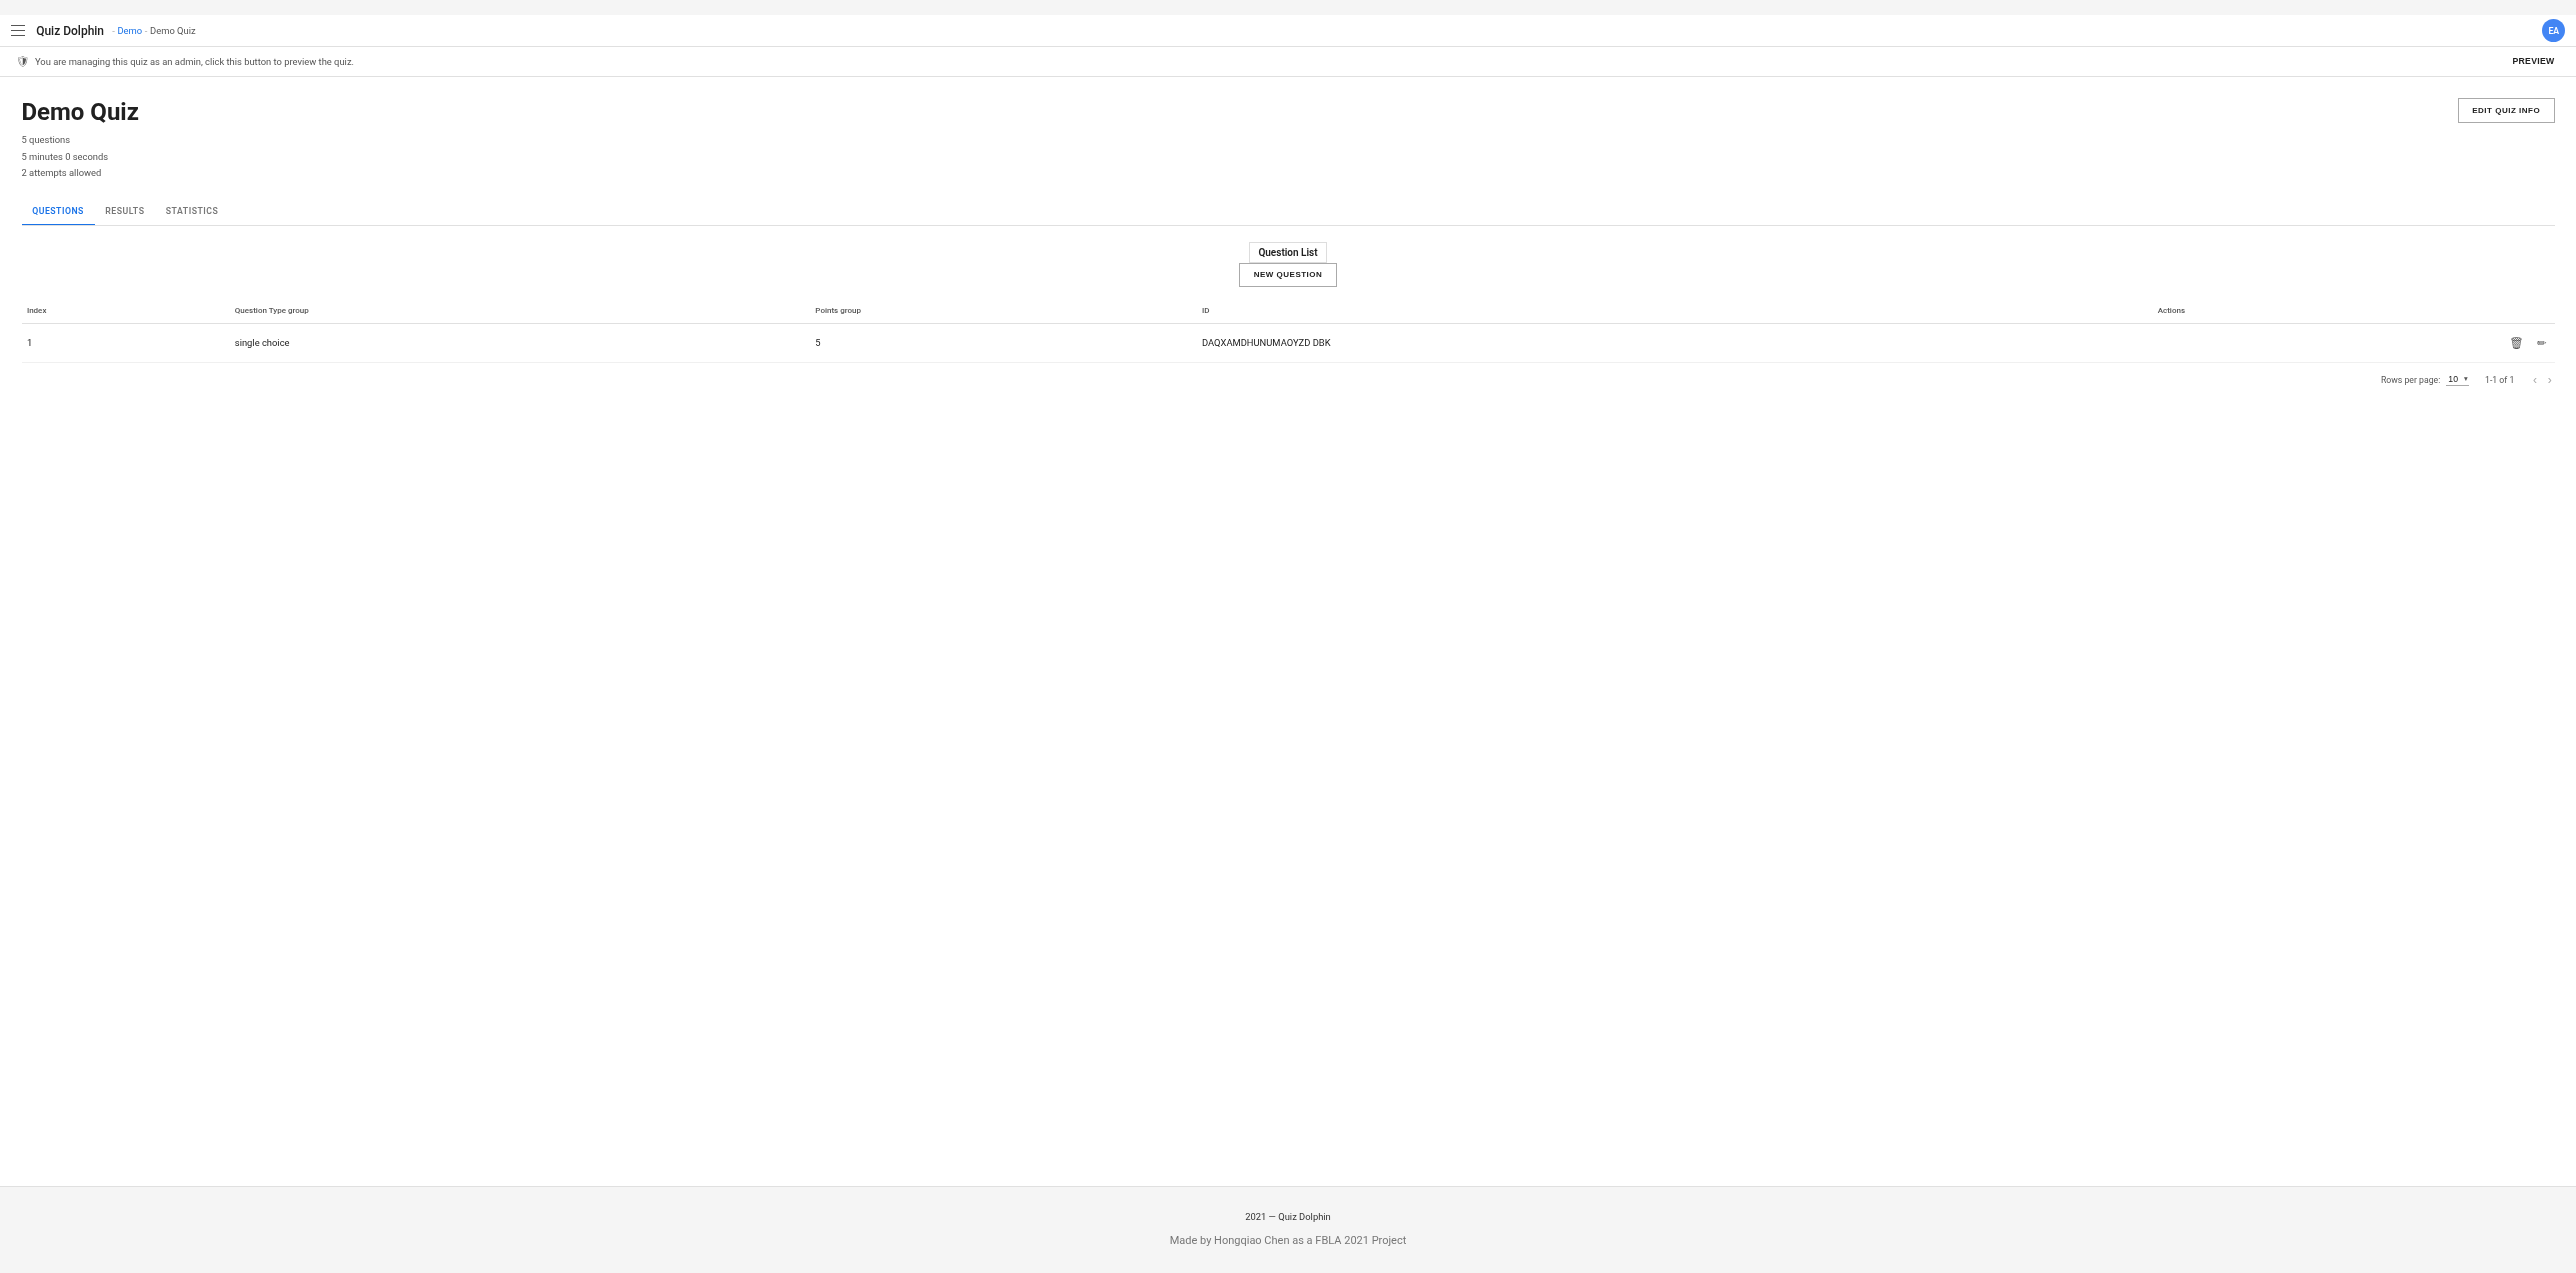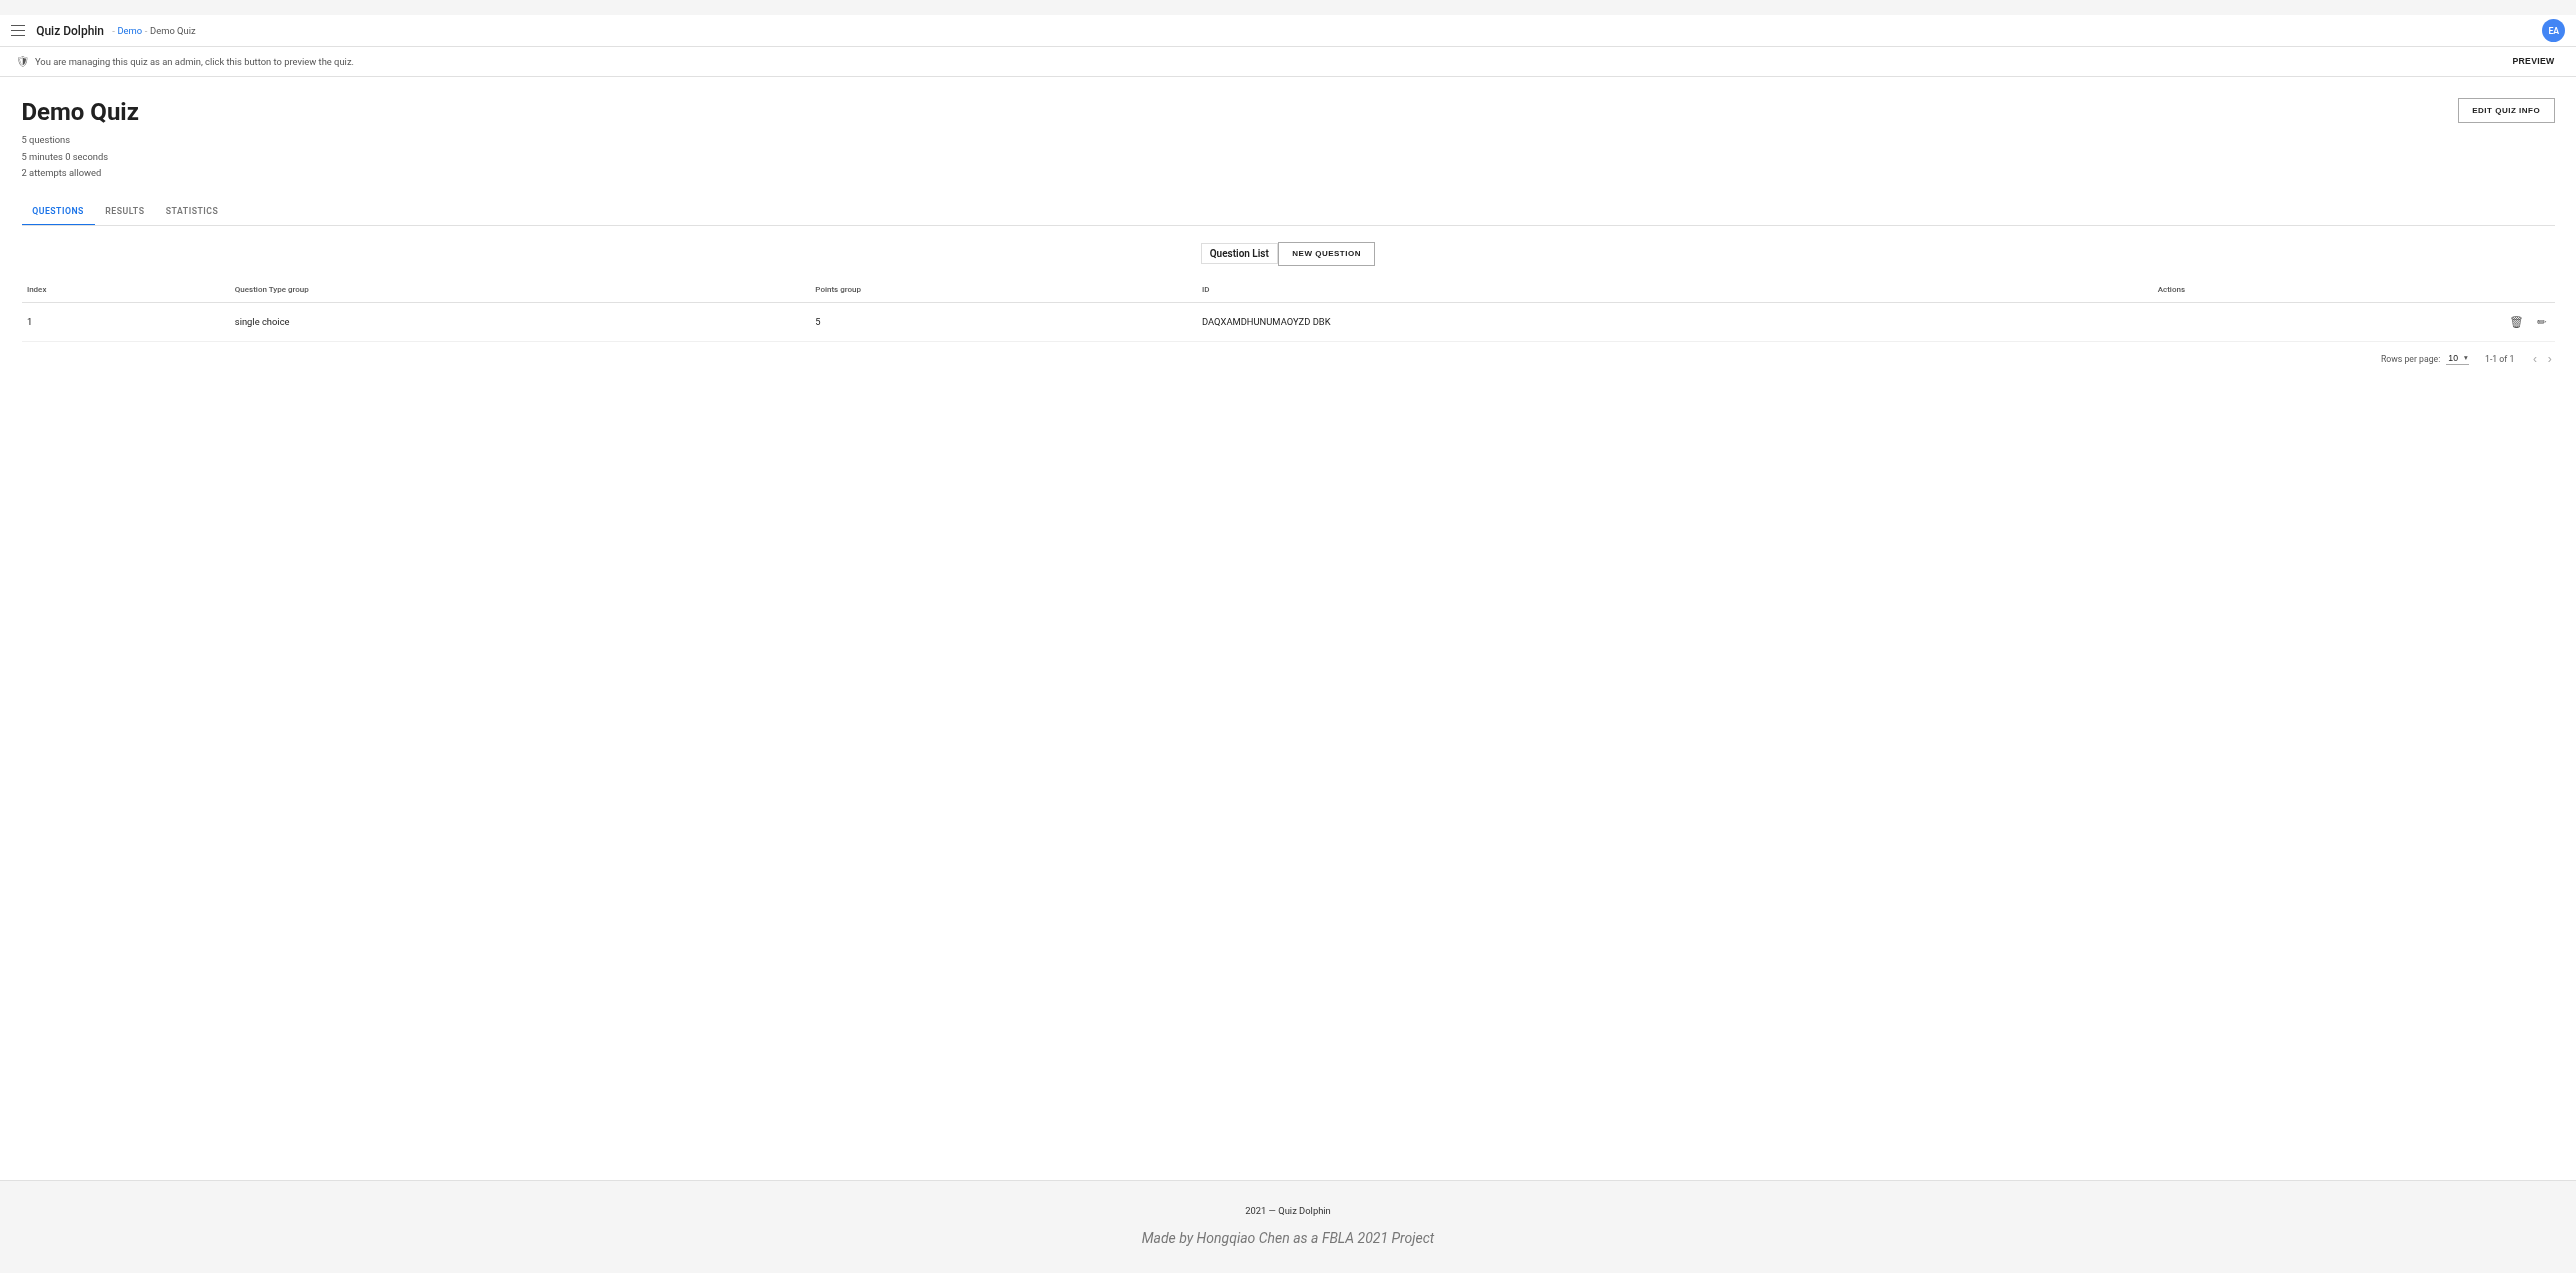--- a/index.html
+++ b/index.html
@@ -187,20 +187,21 @@
       color: #1a73e8;
       border-bottom: 1.3px solid #1a73e8;
     }
 
     
     .section-header {
       display: flex;
       align-items: center;
       justify-content: center;
       margin-bottom: 10.7px;
+      flex-direction: column;
     }
 
     .section-title {
       font-size: 10px;
       font-weight: 600;
       color: #212121;
       padding: 4px 8px;
       border: 0.7px solid #ddd;
       background: #fff;
     }
@@ -329,22 +330,21 @@
     }
 
     .footer-main {
       font-size: 9.4px;
       color: #333;
       margin-bottom: 2.7px;
     }
 
     .footer-sub {
       color: #777;
-      font-size: 14px;
-      font-style: italic;
+      font-size: 11px;
     }
   </style>
 </head>
 <body>
 
 <nav class="top-nav">
   <div class="nav-menu-icon">
     <span></span>
     <span></span>
     <span></span>

